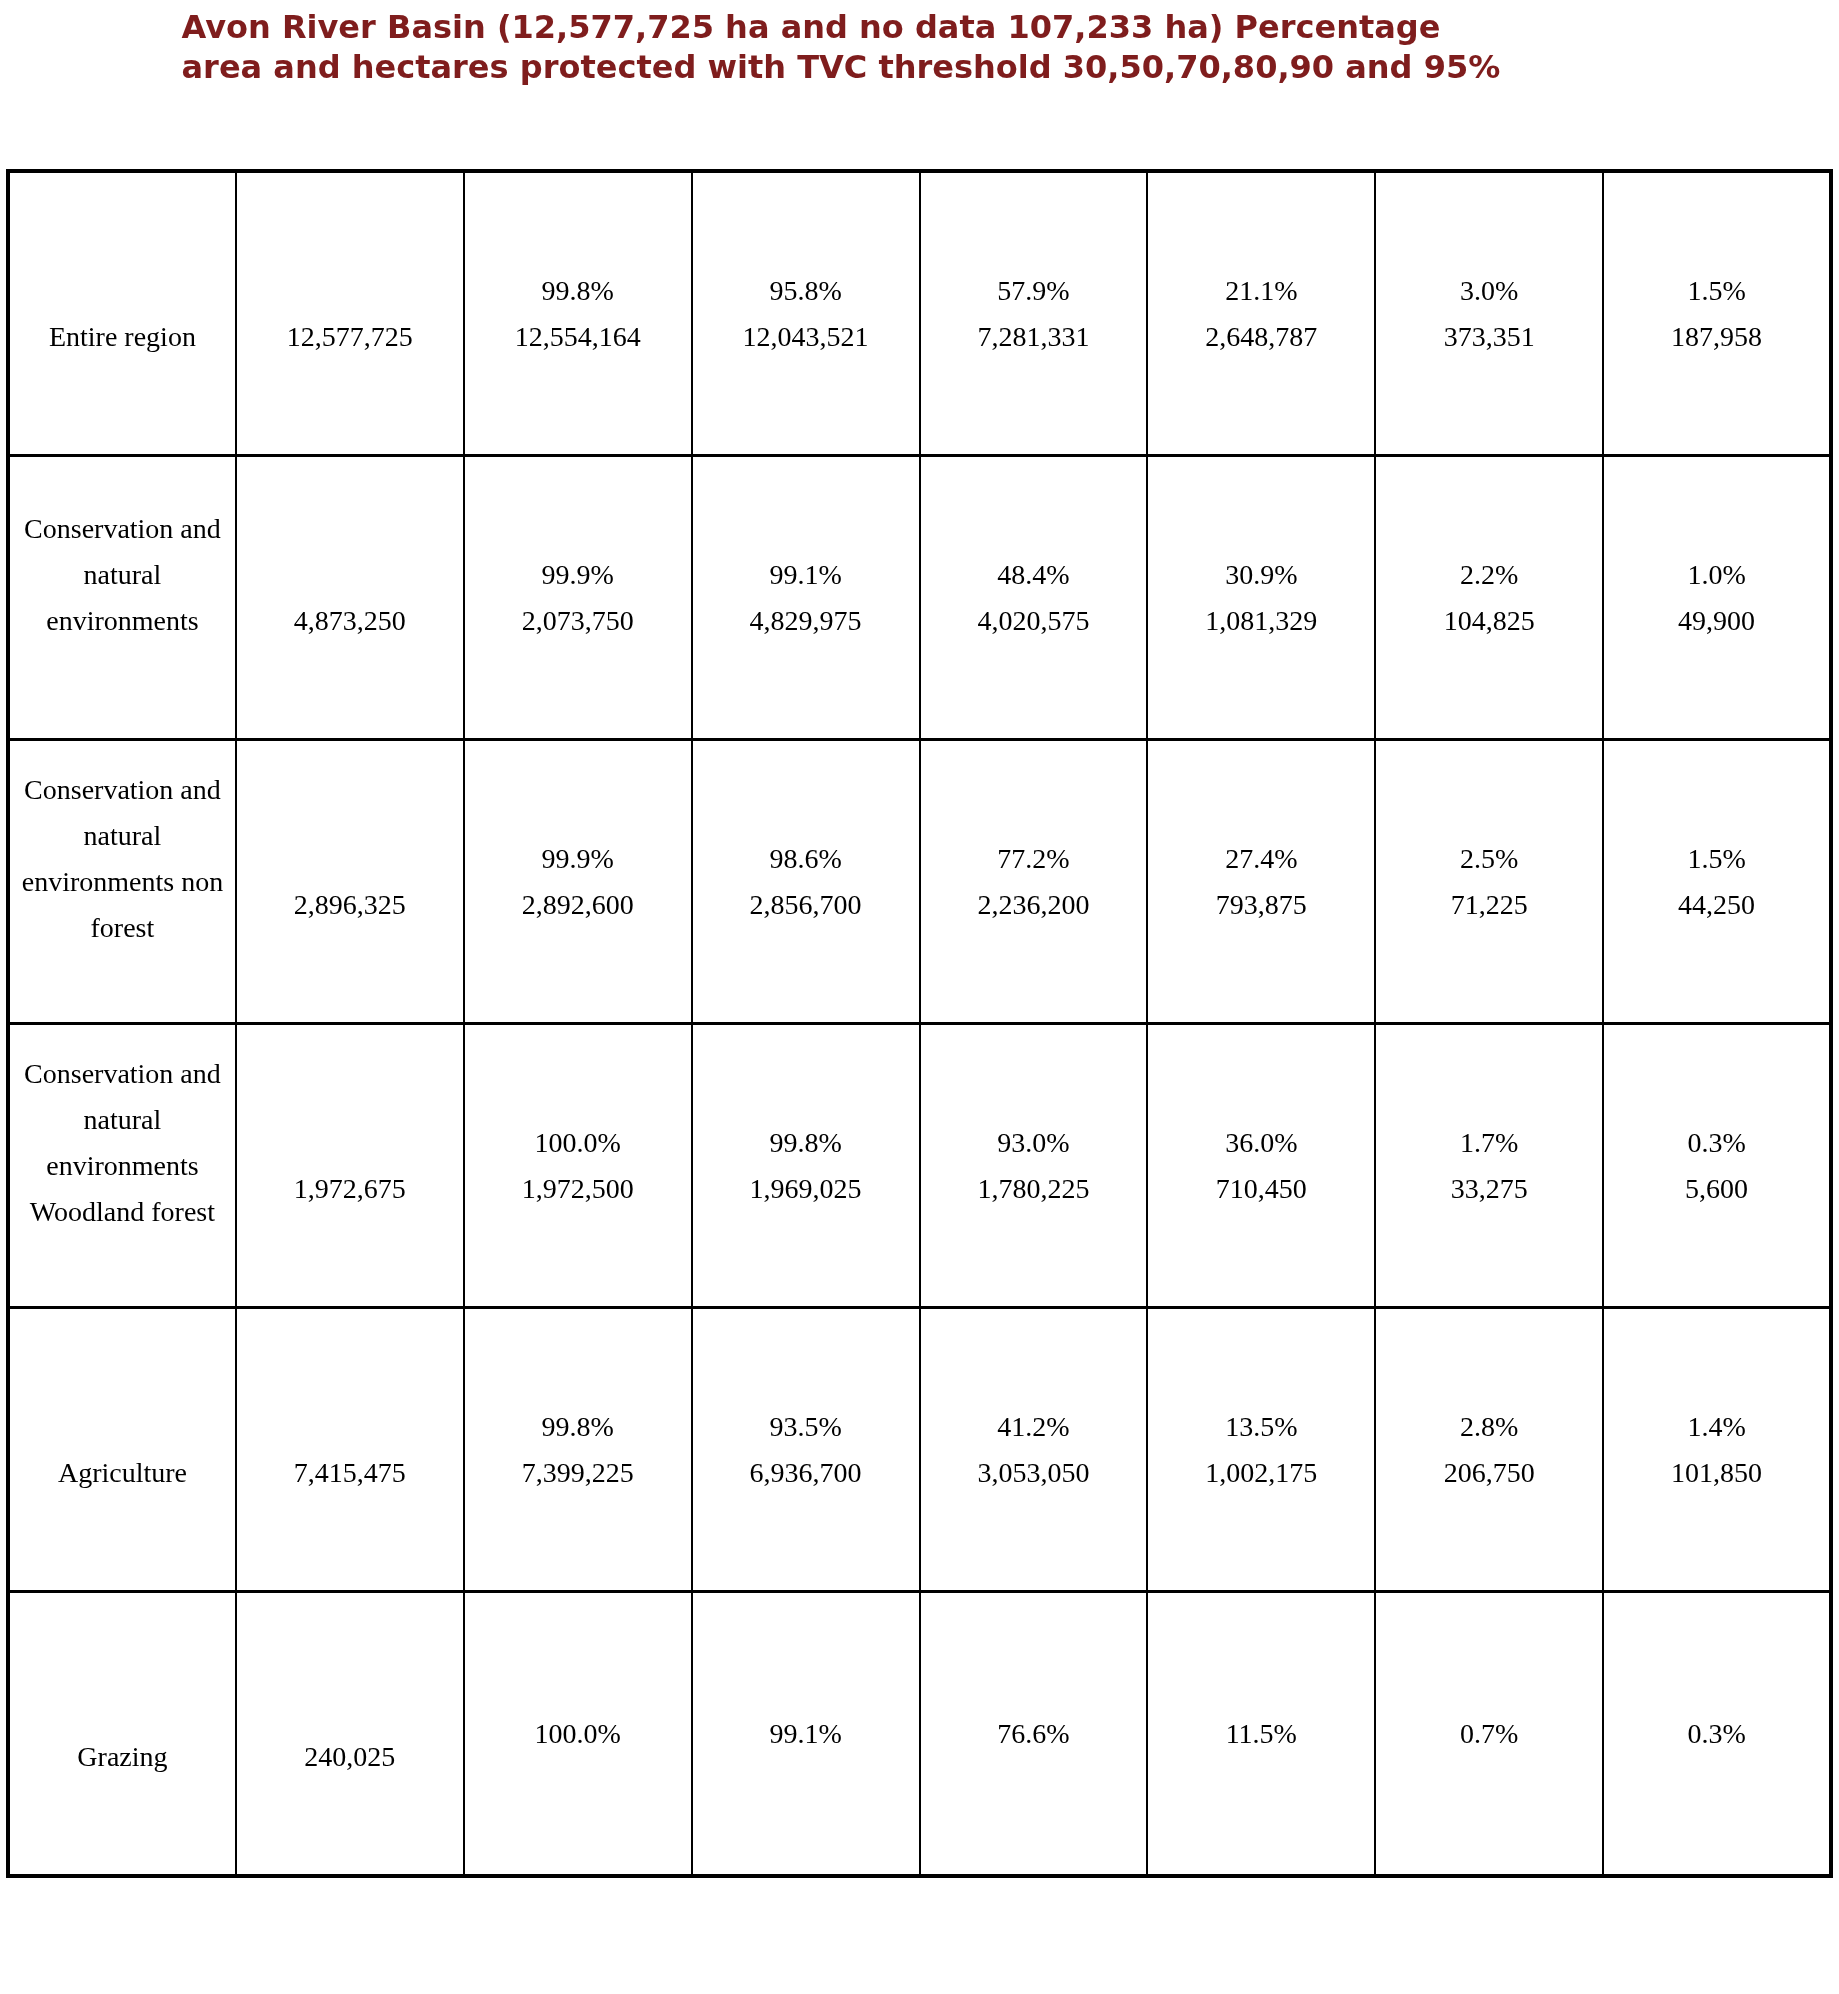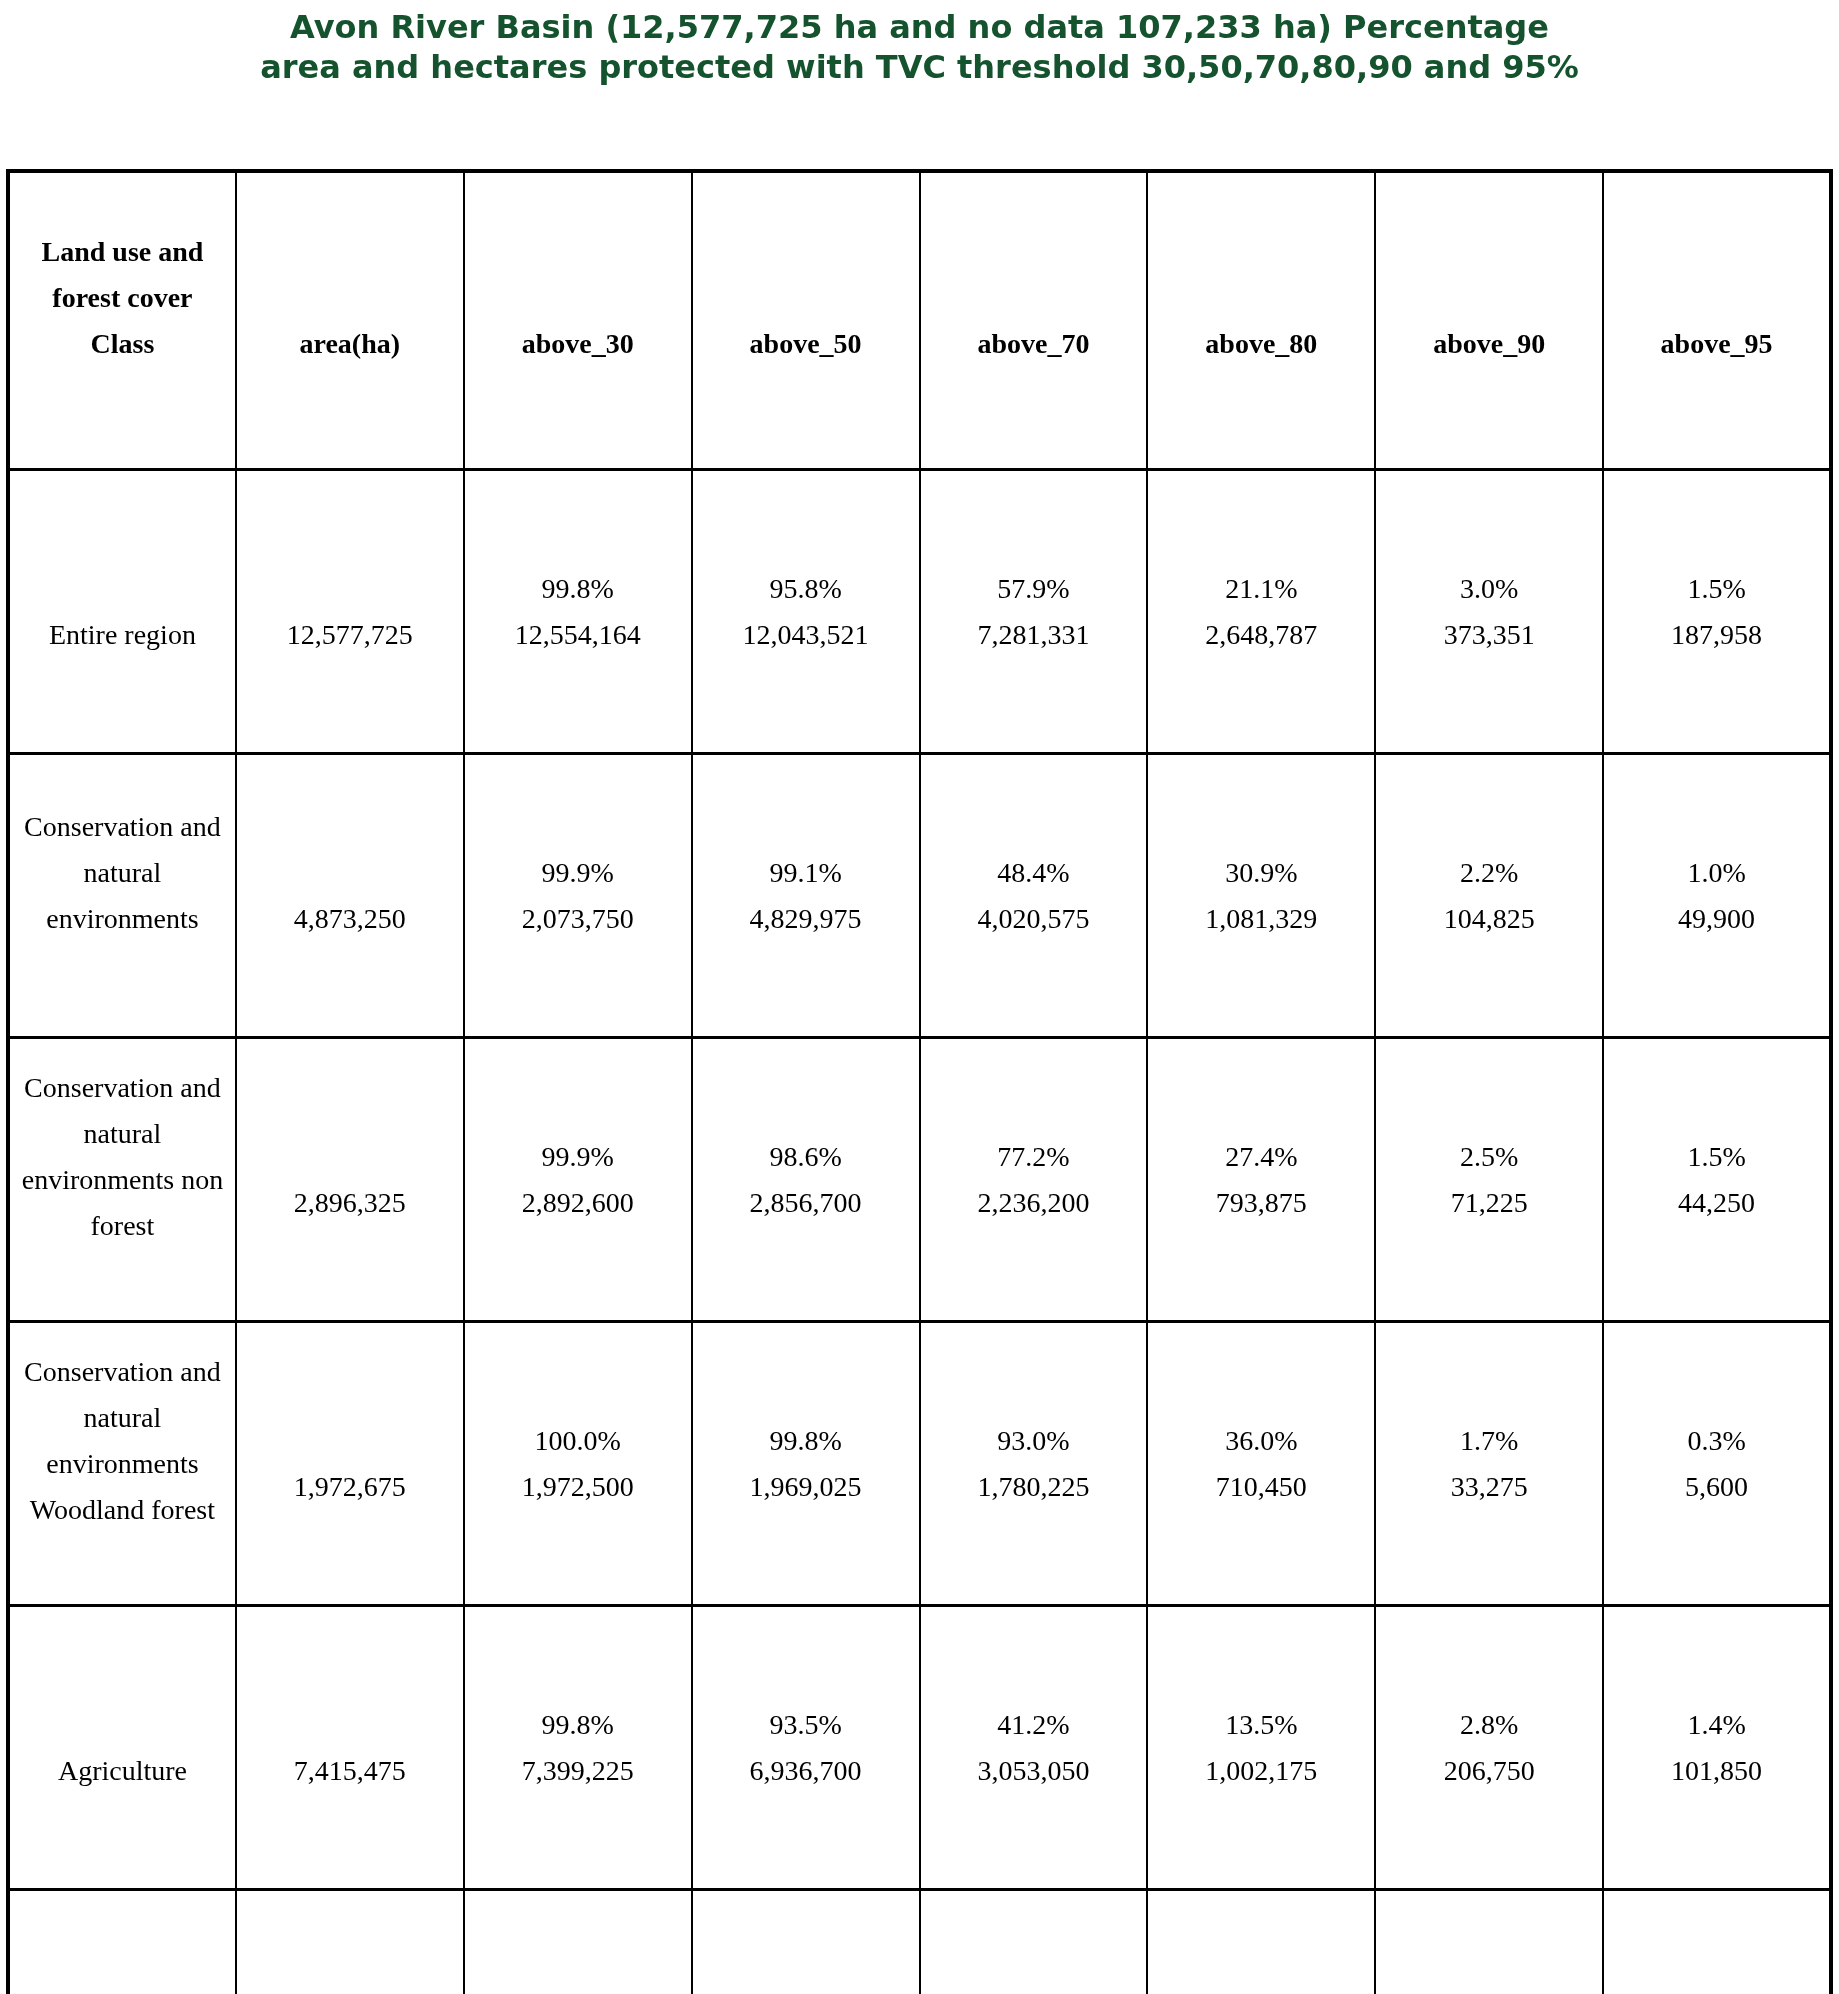--- a/index.html
+++ b/index.html
@@ -1,19 +1,19 @@
 <!DOCTYPE html>
 <html style="font-size:6.4px"><head>
 <meta charset="utf-8">
 <style>
   html,body{margin:0;padding:0;background:#fff;}
   body{width:1839px;height:2548px;font-family:"Liberation Serif","DejaVu Serif",serif;color:#000;}
-  .title{margin:7.2px auto 0 auto;width:1476px;text-align:center;
+  .title{margin:7.2px auto 0 auto;width:1476px;
          font-family:"DejaVu Sans","Liberation Sans",sans-serif;font-weight:bold;
-         font-size:32px;line-height:1.25;color:#14532d;}
+         font-size:32px;line-height:1.25;color:#7f1d1d;}
   .tablewrap{margin:82px 6px 0 6px;}
   table{width:1827px;border-collapse:collapse;table-layout:fixed;border:4.8px solid #000;}
   th,td{border-left:2px solid #000;border-right:2px solid #000;border-top:3.2px solid #000;border-bottom:3.2px solid #000;
         text-align:center;vertical-align:middle;font-size:28px;line-height:46px;
         white-space:pre-line;overflow:hidden;padding:0;}
   th{height:249px;font-weight:bold;}
   td{height:235px;}
   .lbl{font-weight:normal;}
   .num{font-weight:normal;}
   .vt{padding-top:46px;}
@@ -21,32 +21,20 @@
 </style>
 </head>
 <body>
 
 <div class="title"><span>Avon River Basin (12,577,725 ha and no data 107,233 ha) Percentage</span><br>
 <span>area and hectares protected with TVC threshold 30,50,70,80,90 and 95%</span></div>
 
 <div class="tablewrap">
 <table>
   <tbody>
-        <tr>
-    <th class="vb">Land use and
-forest cover
-Class</th>
-    <th class="vt">area(ha)</th>
-    <th class="vt">above_30</th>
-    <th class="vt">above_50</th>
-    <th class="vt">above_70</th>
-    <th class="vt">above_80</th>
-    <th class="vt">above_90</th>
-    <th class="vt">above_95</th>
-  </tr>
 
   <tr>
     <td class="lbl vt">Entire region</td>
     <td class="num vt">12,577,725</td>
     <td class="num"><div>99.8%</div><div>12,554,164</div></td>
     <td class="num"><div>95.8%</div><div>12,043,521</div></td>
     <td class="num"><div>57.9%</div><div>7,281,331</div></td>
     <td class="num"><div>21.1%</div><div>2,648,787</div></td>
     <td class="num"><div>3.0%</div><div>373,351</div></td>
     <td class="num"><div>1.5%</div><div>187,958</div></td>

